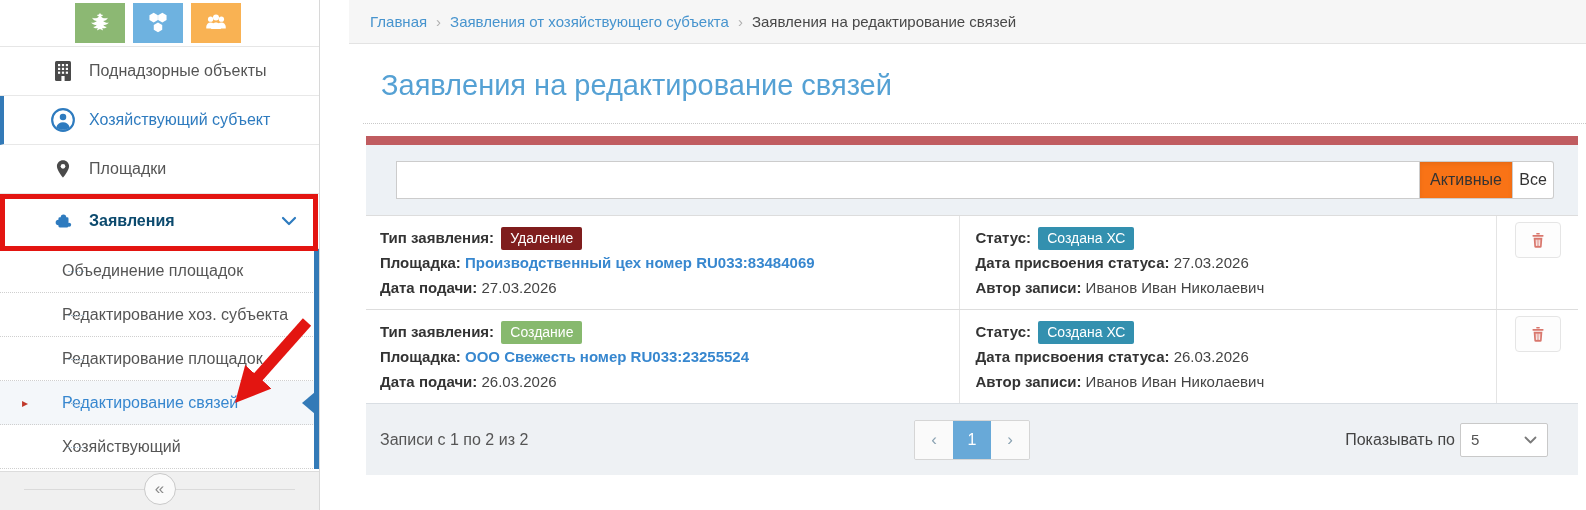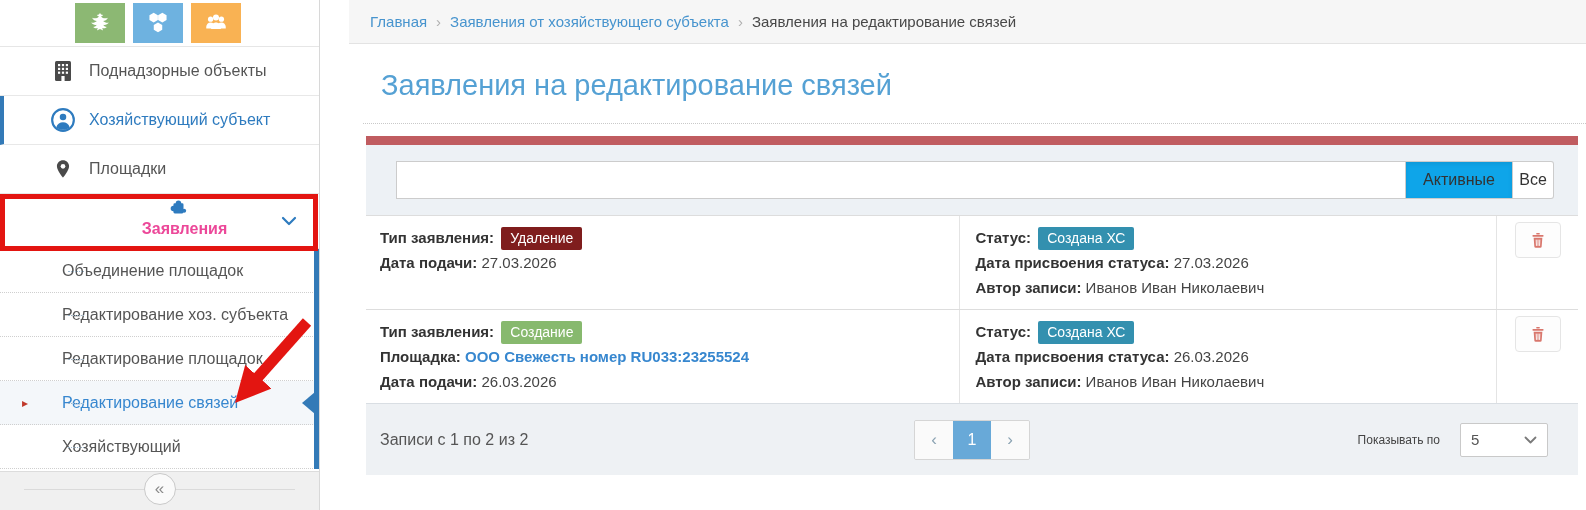--- a/index.html
+++ b/index.html
@@ -10,21 +10,21 @@
   .sidebar { position:absolute; left:0; top:0; width:320px; height:510px; background:#fff; border-right:1px solid #d8d8d8; }
   .logo-row { height:47px; display:flex; align-items:center; padding-left:75px; gap:8px; border-bottom:1px solid #e6e6e6; }
   .logo-tile { width:50px; height:40px; display:flex; align-items:center; justify-content:center; }
   .logo-tile.green { background:#8cb873; }
   .logo-tile.blue { background:#6eb2e0; }
   .logo-tile.orange { background:#f9b253; }
 
   .nav-item { position:relative; height:49px; display:flex; align-items:center; padding-left:50px; border-bottom:1px solid #e8e8e8; font-size:16px; color:#555; cursor:pointer; background:#fff; }
   .nav-item .nav-icon { width:26px; height:26px; margin-right:13px; display:flex; align-items:center; justify-content:center; }
   .nav-item.current { color:#2e7bbf; border-left:4px solid #337ab7; padding-left:46px; }
-  .nav-item.expanded { color:#ec4899; font-weight:bold; height:55px;flex-direction:column; }
+  .nav-item.expanded { color:#0c4a6e; font-weight:bold; height:55px; }
   .nav-item .chev { position:absolute; right:22px; top:50%; transform:translateY(-50%); }
 
   .submenu { position:relative; }
   .tree-line { position:absolute; left:67px; top:0; bottom:0; border-left:1px dotted #8fb0cc; }
   .sub-item { position:relative; height:44px; display:flex; align-items:center; padding-left:62px; font-size:16px; color:#555; border-bottom:1px dotted #cfcfcf; cursor:pointer; background:#fff; }
   .sub-item::before { content:""; position:absolute; left:68px; width:16px; top:50%; border-top:1px dotted #9ab4c9; }
   .sub-item.active { color:#3787cf; background:#f4f7fa; }
   .sub-item .bullet { position:absolute; left:22px; top:50%; transform:translateY(-50%); font-size:12px; color:#c0392b; }
   .blue-strip { position:absolute; right:0; top:0; bottom:0; width:5px; background:#337ab7; }
   .active-pointer { position:absolute; right:4px; top:143px; width:0; height:0; border-top:11px solid transparent; border-bottom:11px solid transparent; border-right:13px solid #337ab7; }
@@ -47,42 +47,42 @@
   .page-title { margin:25px 0 0 32px; font-size:29px; color:#55a1d4; font-weight:400; }
   .dotted-sep { margin:21px 0 0 14px; border-top:1px dotted #c9c9c9; }
 
   .panel { margin:12px 8px 0 17px; }
   .red-bar { height:9px; }
   .toolbar { background:#edf1f5; padding:16px 24px 16px 30px; }
   .search-group { display:flex; height:38px; }
   .search-addon { display:flex; align-items:center; gap:7px; background:#fbfbfb; border:1px solid #ccc; border-right:none; border-radius:3px 0 0 3px; padding:0 13px; font-size:16px; color:#3c3c3c; }
   .search-input { flex:1; border:1px solid #ccc; border-right:none; background:#fff; padding:0 10px; font-size:15px; outline:none; }
   .filter-btn { width:92px; border:1px solid #ccc; background:#fff; font-size:16px; color:#333; cursor:pointer; font-family:inherit; }
-  .filter-btn.pressed { background:#0ea5e9; box-shadow:inset 0 2px 4px rgba(0,0,0,.08); width:108px; }
+  .filter-btn.pressed { background:#f97316; box-shadow:inset 0 2px 4px rgba(0,0,0,.08); width:94px; }
   .filter-btn.last { width:41px; border-left:none; border-radius:0 3px 3px 0; }
 
   .row { display:flex; border-top:1px solid #ddd; background:#fff; }
   .row:first-child { border-top:none; }
   .col { padding:9px 10px 9px 14px; font-size:15px; color:#333; line-height:25px; }
   .col-left { flex:49; }
   .col-right { flex:44; border-left:1px solid #e4e4e4; padding-left:16px; }
   .col-actions { width:82px; border-left:1px solid #e4e4e4; display:flex; justify-content:center; }
   .lbl { font-weight:bold; color:#333; }
   .badge { display:inline-block; color:#fff; font-size:14px; line-height:19px; padding:2px 9px; border-radius:2px; margin-left:3px; }
   .site-link { color:#3787cf; font-weight:bold; cursor:pointer; }
   .plain { color:#444; }
   .trash-btn { margin-top:6px; width:46px; height:36px; background:#fdfdfd; border:1px solid #e5e5e5; border-radius:4px; cursor:pointer; display:flex; align-items:center; justify-content:center; }
 
   .panel-footer { position:relative; height:72px; background:#eef1f4; border-top:1px solid #d9dee3; }
   .records-text { position:absolute; left:14px; top:50%; transform:translateY(-50%); font-size:16px; color:#555; }
   .pager { position:absolute; left:50%; top:50%; transform:translate(-50%,-50%); display:flex; border:1px solid #d5d5d5; border-radius:2px; overflow:hidden; }
   .page-btn { width:38px; height:38px; display:flex; align-items:center; justify-content:center; background:#fafafa; color:#8aa2b2; font-size:17px; cursor:pointer; }
   .page-btn.num { color:#fff; font-size:16px; }
   .page-size { position:absolute; right:30px; top:50%; transform:translateY(-50%); display:flex; align-items:center; }
-  .page-size-label { font-size:12px; color:#444; margin-right:20px; }
+  .page-size-label { font-size:16px; color:#444; margin-right:5px; }
   .select-box { width:88px; height:34px; background:#fff; border:1px solid #c9c9c9; border-radius:2px; display:flex; align-items:center; justify-content:space-between; padding:0 10px; font-size:15px; color:#555; cursor:pointer; }
 </style>
 </head>
 <body>
 
 <div class="app">
 
   <div class="sidebar">
 
     <div class="logo-row">
@@ -228,20 +228,22 @@
           <input class="search-input" type="text" value="" style="">
           <button class="filter-btn pressed">Активные</button>
           <button class="filter-btn last">Все</button>
         </div>
       </div>
 
       <div class="row">
         <div class="col col-left">
           <div><span class="lbl">Тип заявления:</span>
                <span class="badge" style="background: #7f1d1d;">Удаление</span></div>
+          <div><span class="lbl">Площадка:</span>
+               <span class="site-link">Производственный цех номер RU033:83484069</span></div>
           <div><span class="lbl">Дата подачи:</span>
                <span class="plain">27.03.2026</span></div>
         </div>
         <div class="col col-right">
           <div><span class="lbl">Статус:</span>
                <span class="badge" style="background: rgb(51, 144, 175);">Создана ХС</span></div>
           <div><span class="lbl">Дата присвоения статуса:</span>
                <span class="plain">27.03.2026</span></div>
           <div><span class="lbl">Автор записи:</span>
                <span class="plain">Иванов Иван Николаевич</span></div>

